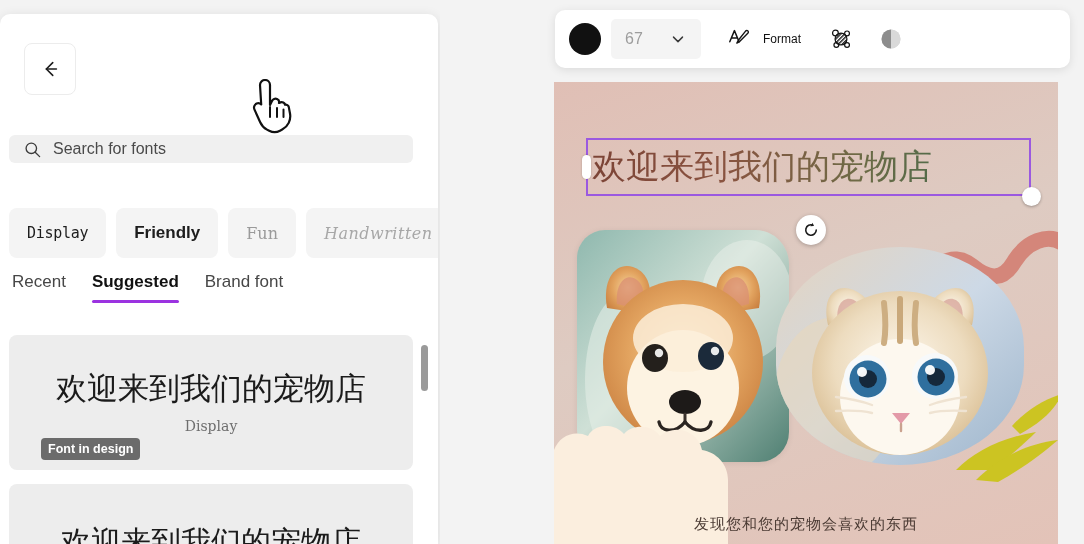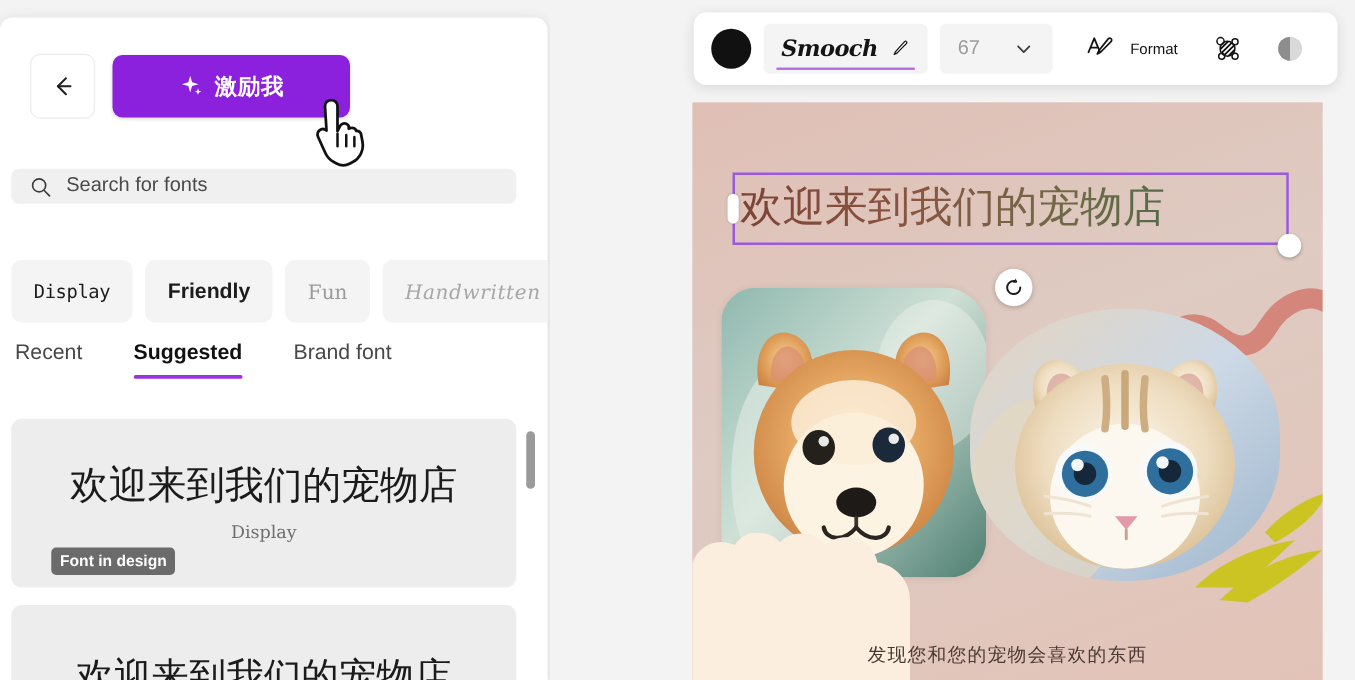--- a/index.html
+++ b/index.html
@@ -59,21 +59,21 @@
     padding:0 18px;box-sizing:border-box;cursor:pointer;
     font-size:16px;color:#1d1d1d;white-space:nowrap;flex:0 0 auto;
   }
   .chip.f-display{font-family:"DejaVu Sans Mono",monospace;font-size:15px;letter-spacing:-.3px;}
   .chip.f-friendly{font-weight:700;font-size:17px;}
   .chip.f-fun{font-family:"DejaVu Serif",serif;color:#9a9a9a;font-size:16px;}
   .chip.f-hand{font-family:"DejaVu Serif",serif;font-style:italic;color:#a7a7a7;font-size:16px;letter-spacing:.5px;}
 
   
   .tabs{
-    position:absolute;left:12px;top:258px;display:flex;align-items:flex-end;gap:41px;
+    position:absolute;left:12px;top:258px;display:flex;align-items:flex-end;gap:26px;
   }
   .tab{
     font-size:17px;color:#474747;padding-bottom:11px;cursor:pointer;position:relative;
   }
   .tab.active{color:#111;font-weight:700;}
   .tab.active::after{
     content:"";position:absolute;left:0;right:0;bottom:0;height:3px;
     background:#9b33e0;border-radius:2px;
   }
 
@@ -201,27 +201,20 @@
 <div class="root">
 
   <div class="font-panel">
 
     <div class="panel-header">
       <div class="back-btn">
         <svg width="22" height="22" viewBox="0 0 24 24" fill="none">
           <path d="M15 5 L8 12 L15 19" stroke="#1d1d1d" stroke-width="1.7" stroke-linecap="round" stroke-linejoin="round"></path>
           <path d="M8 12 H19" stroke="#1d1d1d" stroke-width="1.7" stroke-linecap="round"></path>
         </svg>
-      </div>
-      <div class="inspire-btn">
-        <svg class="sparkle" width="20" height="20" viewBox="0 0 24 24">
-          <path d="M11 2 L12.8 8.2 L19 10 L12.8 11.8 L11 18 L9.2 11.8 L3 10 L9.2 8.2 Z" fill="#ffffff"></path>
-          <path d="M18.5 14 L19.3 16.4 L21.7 17.2 L19.3 18 L18.5 20.4 L17.7 18 L15.3 17.2 L17.7 16.4 Z" fill="#ffffff"></path>
-        </svg>
-        <span class="inspire-label">激励我</span>
       </div>
     </div>
 
     <svg class="cursor-hand" viewBox="0 0 46 60">
       <path d="M13 6 C13 3.2 15.2 1 18 1 C20.8 1 23 3.2 23 6 L23 26 L25 22 C25.8 20 28.2 19.2 30 20 C31.6 20.7 32.4 22.4 32 24
                L33.6 23.4 C35.4 22.8 37.4 23.8 38 25.6 L38 25.8 C39.6 25.4 41.4 26.4 41.8 28.1 L43 34.5
                C44.2 41 41 47.6 35.2 50.6 L33 51.8 C29.6 53.6 25.6 53.6 22.2 51.8 L20 50.6
                C17 49 14.6 46.4 13.2 43.2 L7.4 30.4 C6.4 28.2 7.4 25.6 9.6 24.6 C11.2 23.9 13 24.3 14.2 25.4 L13 6 Z" fill="#ffffff" stroke="#111111" stroke-width="2.2" stroke-linejoin="round"></path>
       <path d="M23 28 L23 38 M30 29 L30 38 M36.5 30.5 L36.5 38" stroke="#111111" stroke-width="2" stroke-linecap="round"></path>
     </svg>
@@ -269,27 +262,20 @@
         <div class="scroll-thumb"></div>
       </div>
     </div>
   </div>
 
   <div class="right">
 
     <div class="toolbar">
       <div class="color-swatch"></div>
 
-      <div class="font-field">
-        <span class="font-field-name">Smooch</span>
-        <svg width="16" height="16" viewBox="0 0 24 24" fill="none">
-          <path d="M17.5 3.5 C18.6 2.4 20.2 3 20.2 4.4 C20.2 5 20 5.5 19.6 5.9 L8.4 17.2 L5 18.8 L6.6 15.4 Z" stroke="#141414" stroke-width="1.5" stroke-linejoin="round"></path>
-        </svg>
-        <div class="font-field-underline"></div>
-      </div>
 
       <div class="size-field">
         <span class="size-val">67</span>
         <svg width="18" height="18" viewBox="0 0 24 24" fill="none">
           <path d="M6 9.5 L12 15.5 L18 9.5" stroke="#3a3a3a" stroke-width="1.9" stroke-linecap="round" stroke-linejoin="round"></path>
         </svg>
       </div>
 
       <div class="format-btn">
         <svg width="26" height="26" viewBox="0 0 28 28" fill="none">

